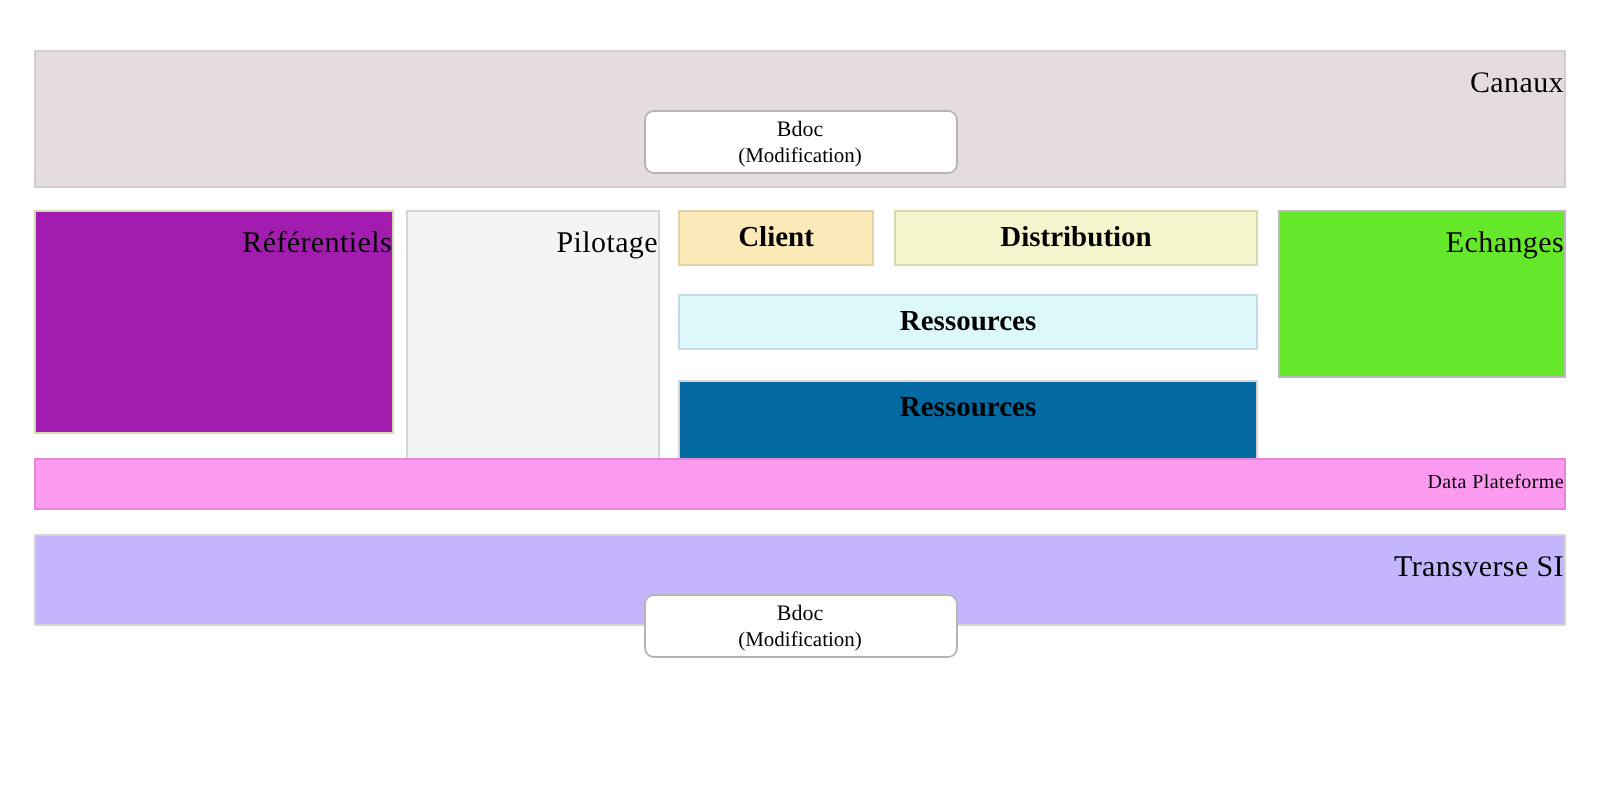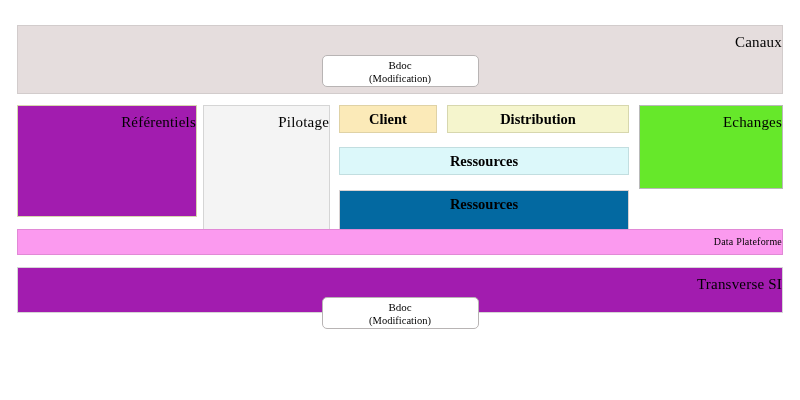--- a/index.html
+++ b/index.html
@@ -153,21 +153,21 @@
   }
   #data-plateforme .block-title {
     padding-top: 0;
     line-height: 24px;
     font-size: 10px;
   }
 
   
   #transverse-panel {
     height: 46px;
-    background: #a21caf;
+    background: #c4b5fd;
     border: 1px solid #d5d5d5;
   }
 </style>
 </head>
 <body>
 
 <div id="map-root">
 
   <div class="block band" id="canaux-panel">
     <div class="block-title">Canaux</div>

